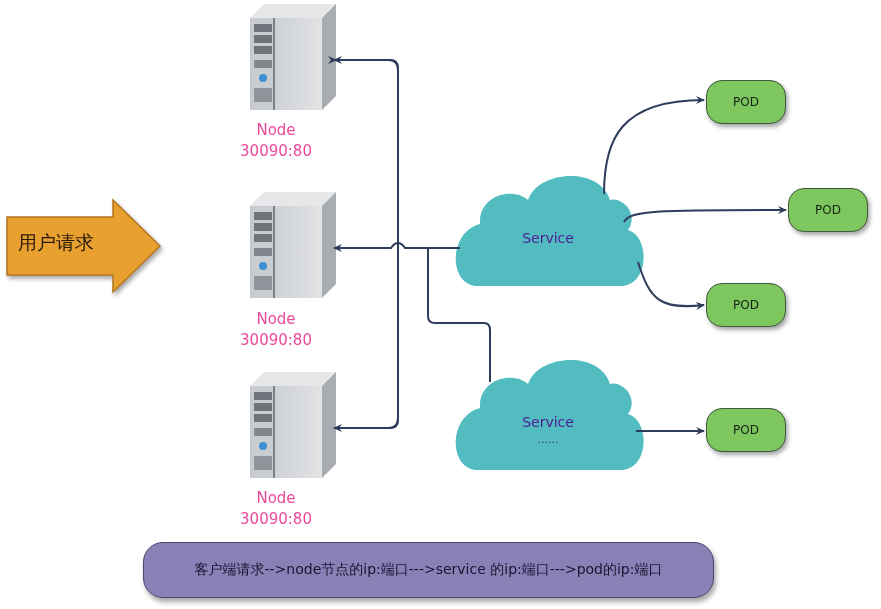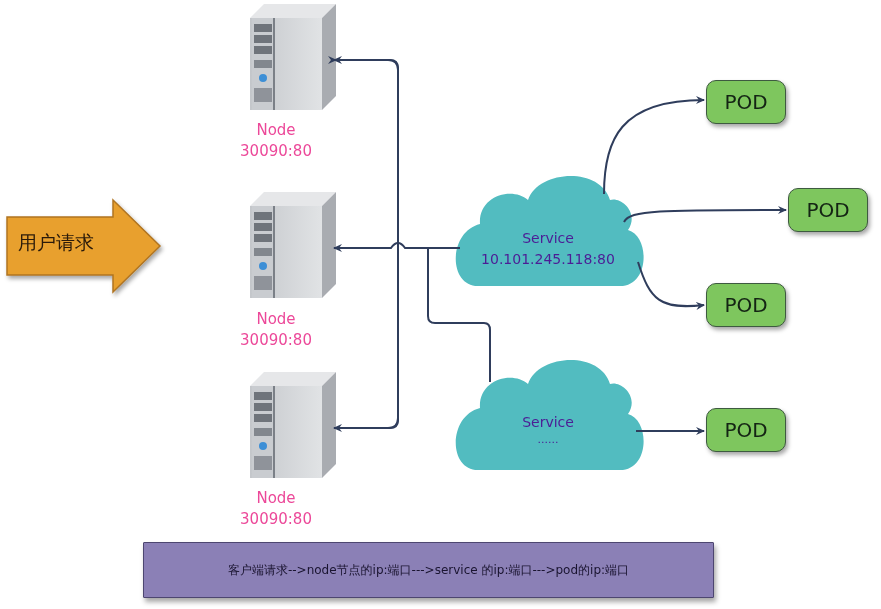--- a/index.html
+++ b/index.html
@@ -1,22 +1,22 @@
 <!DOCTYPE html>
 <html><head>
 <meta charset="utf-8">
 <style>
   html, body { margin: 0; padding: 0; background: #ffffff; }
   body { width: 881px; height: 609px; position: relative; overflow: hidden; font-family: "DejaVu Sans", sans-serif; }
   #diagram { position: absolute; left: 0; top: 0; }
   .node-label { position: absolute; width: 120px; text-align: center; font-size: 15px; line-height: 21px; color: #ec4899; font-family: "DejaVu Sans", sans-serif; }
-  .pod { position: absolute; width: 80px; height: 44px; background: #7ec65e; border: 1.5px solid #3e5a40; border-radius: 10px; box-shadow: 2px 3px 4px rgba(0,0,0,0.35); display: flex; align-items: center; justify-content: center; font-size: 20px; color: #142414; font-family: "DejaVu Sans", sans-serif; box-sizing: border-box; }
+  .pod { position: absolute; width: 80px; height: 44px; background: #7ec65e; border: 1.5px solid #3e5a40; border-radius: 16px; box-shadow: 2px 3px 4px rgba(0,0,0,0.35); display: flex; align-items: center; justify-content: center; font-size: 12px; color: #142414; font-family: "DejaVu Sans", sans-serif; box-sizing: border-box; }
   .svc-text { position: absolute; text-align: center; color: #4c1d95; font-size: 14px; line-height: 21px; font-family: "DejaVu Sans", sans-serif; }
   .user-text { position: absolute; left: 18px; top: 230px; font-size: 19px; color: #2a1a0a; font-family: "DejaVu Sans", sans-serif; }
-  .footer { position: absolute; left: 143px; top: 542px; width: 571px; height: 56px; background: #8b80b6; border: 1.5px solid #4d4670; border-radius: 1px; box-shadow: 2px 4px 5px rgba(0,0,0,0.35); box-sizing: border-box; display: flex; align-items: center; justify-content: center; font-size: 12px; color: #1a1430; font-family: "DejaVu Sans", sans-serif; }
+  .footer { position: absolute; left: 143px; top: 542px; width: 571px; height: 56px; background: #8b80b6; border: 1.5px solid #4d4670; border-radius: 20px; box-shadow: 2px 4px 5px rgba(0,0,0,0.35); box-sizing: border-box; display: flex; align-items: center; justify-content: center; font-size: 14px; color: #1a1430; font-family: "DejaVu Sans", sans-serif; }
 </style>
 </head>
 <body>
 
 <svg id="diagram" width="881" height="609" viewBox="0 0 881 609">
   <defs>
     <marker id="arrow" markerWidth="10" markerHeight="10" refX="8" refY="5" orient="auto" markerUnits="userSpaceOnUse">
       <path d="M0,1 L9,5 L0,9 L3,5 Z" fill="#2f3d5c"></path>
     </marker>
     <linearGradient id="srvFront" x1="0" y1="0" x2="1" y2="0">
@@ -88,21 +88,20 @@
   <div>Node</div>
   <div>30090:80</div>
 </div>
 <div class="node-label" style="left:216px; top:488px;">
   <div>Node</div>
   <div>30090:80</div>
 </div>
 
 <div class="svc-text" style="left:468px; top:228px; width:160px;">
   <div>Service</div>
-  <div>10.101.245.118:80</div>
 </div>
 <div class="svc-text" style="left:468px; top:412px; width:160px;">
   <div>Service</div>
   <div style="font-size:11px;line-height:14px;">......</div>
 </div>
 
 <div class="pod" style="left:706px; top:80px;">POD</div>
 <div class="pod" style="left:788px; top:188px;">POD</div>
 <div class="pod" style="left:706px; top:283px;">POD</div>
 <div class="pod" style="left:706px; top:408px;">POD</div>

